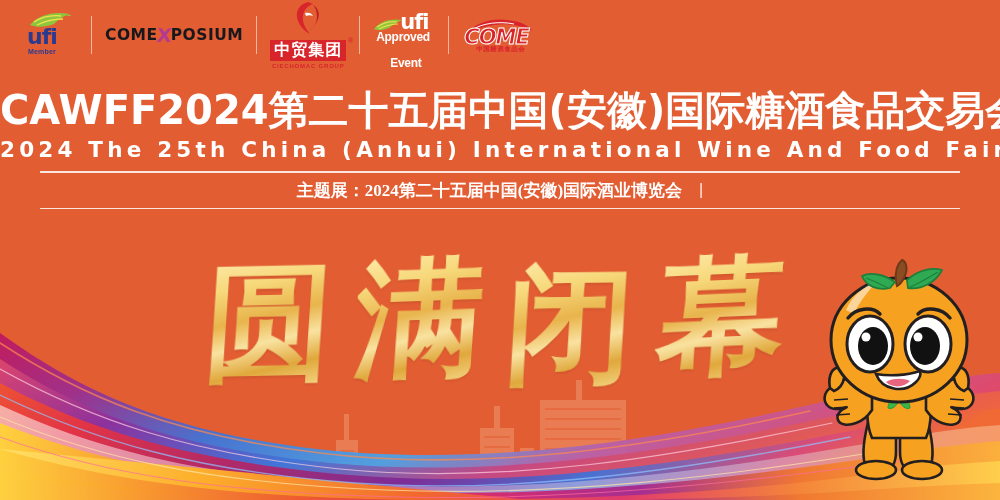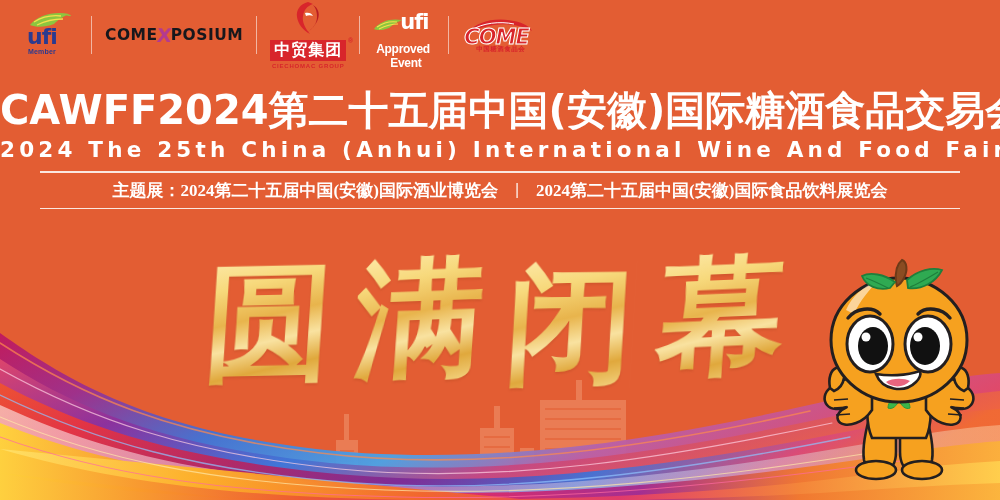--- a/index.html
+++ b/index.html
@@ -54,21 +54,21 @@
   .ciec-en{color:#d8252b;font-size:6px;font-weight:700;letter-spacing:.8px;margin-top:2px;text-align:center;}
   .ciec-reg{position:absolute;right:-7px;top:-3px;color:#d8252b;font-size:7px;font-weight:700;}
 
   
   .ufi2-wrap{width:62px;height:54px;position:relative;}
   .ufi2-wing{position:absolute;left:0px;top:10px;width:30px;height:14px;}
   .ufi2-text{
     position:absolute;left:27px;top:4px;font-size:21px;line-height:21px;font-weight:700;
     color:#fff;font-family:"DejaVu Sans",sans-serif;letter-spacing:-1px;
   }
-  .ufi2-a{position:absolute;left:3px;top:34px;font-size:12px;font-weight:700;color:#fff;letter-spacing:-.3px;}
+  .ufi2-a{position:absolute;left:3px;top:22px;font-size:12px;font-weight:700;color:#fff;letter-spacing:-.3px;}
   .ufi2-e{position:absolute;left:17px;top:48px;font-size:12px;font-weight:700;color:#fff;letter-spacing:-.3px;}
 
   
   .cawff-wrap{width:72px;height:40px;position:relative;}
   .cawff-txt{
     position:absolute;left:2px;top:10px;font-style:italic;font-weight:900;
     font-size:21px;color:#d8252b;letter-spacing:-1px;
     font-family:"DejaVu Sans",sans-serif;
     -webkit-text-stroke:1px #fff;
   }
@@ -193,21 +193,20 @@
   </div>
 
   <div class="headline">
     <div class="title-cn">CAWFF2024第二十五届中国(安徽)国际糖酒食品交易会</div>
     <div class="title-en">2024 The 25th China (Anhui) International Wine And Food Fair</div>
     <div class="theme-row">
       <div class="rule"></div>
       <div class="theme-inner">
         <span class="theme-txt">主题展：2024第二十五届中国(安徽)国际酒业博览会</span>
         <span class="theme-bar">|</span>
-        <span class="theme-txt">2024第二十五届中国(安徽)国际食品饮料展览会</span>
       </div>
       <div class="rule"></div>
     </div>
   </div>
 
   <svg class="skyline" viewBox="0 0 1000 130" preserveAspectRatio="none">
     <g fill="#f7b08a">
       <rect x="70" y="84" width="6" height="46"></rect>
       <rect x="80" y="74" width="6" height="56"></rect>
       <rect x="90" y="90" width="6" height="40"></rect>

